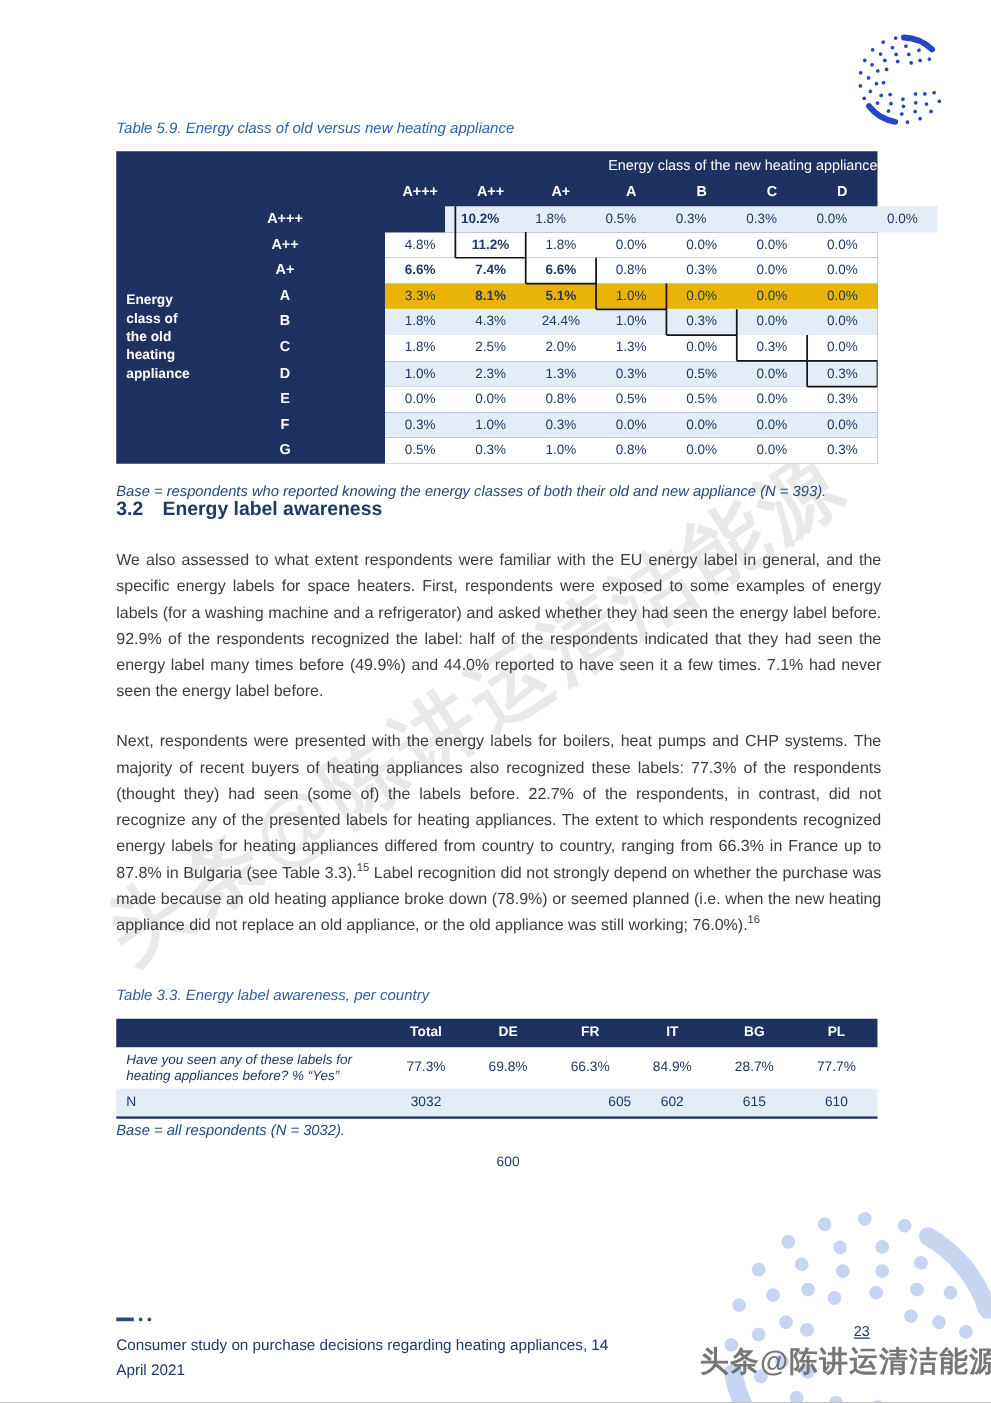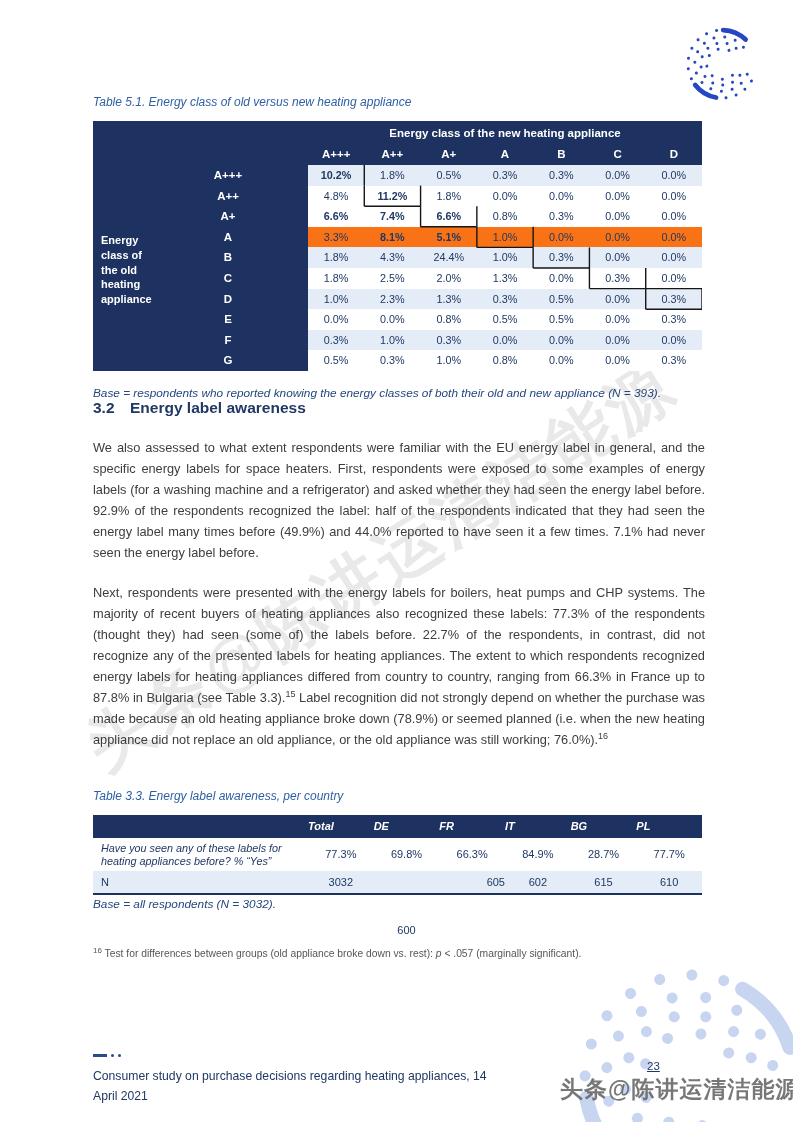--- a/index.html
+++ b/index.html
@@ -13,50 +13,50 @@
   
   .heading{position:absolute;left:93px;top:399px;margin:0;font-size:15.5px;font-weight:bold;color:#1f3864;}
   .heading .hnum{display:inline-block;min-width:37px;}
   
   .body{position:absolute;left:93px;width:612px;margin:0;font-size:12.8px;line-height:21px;
         text-align:justify;color:#3d3d3d;}
   .p1{top:437px;} .p2{top:582px;}
   .body sup{font-size:9px;line-height:0;}
   
   .t32{position:absolute;left:93px;top:121px;width:609px;height:250px;background:#1e3261;}
-  .t32 .grouphead{position:absolute;left:215px;top:6px;width:394px;text-align:center;
-        color:#fff;font-weight:bold;font-size:11.5px;}
+  .t32 .grouphead{position:absolute;left:215px;top:6px;width:394px;text-align:right;
+        color:#fff;font-weight:normal;font-size:11.5px;}
   .t32 .colhead{position:absolute;text-align:center;color:#fff;font-weight:bold;font-size:11.5px;}
   .t32 .rowlabel{position:absolute;left:80px;width:110px;text-align:center;color:#fff;
         font-weight:bold;font-size:11.5px;}
   .t32 .rowgroup{position:absolute;left:8px;top:112px;width:92px;color:#fff;font-weight:bold;
         font-size:11px;line-height:14.8px;}
   .t32 .drow{position:absolute;left:215px;width:394px;}
   .t32 .dcell{position:absolute;text-align:center;color:#1f3864;font-size:10.8px;}
   .t32 .bold{font-weight:bold;}
   .t32-diag{position:absolute;left:0;top:0;pointer-events:none;}
   
   .t33{position:absolute;left:93px;top:815px;width:609px;height:78px;border-bottom:2px solid #1e3261;}
   .t33 .hrow{position:absolute;left:0;top:0;width:609px;height:23px;background:#1e3261;}
-  .t33 .hcell{position:absolute;color:#fff;font-weight:bold;font-size:11px;line-height:23px;font-style:italic;}
+  .t33 .hcell{position:absolute;text-align:center;color:#fff;font-weight:bold;font-size:11px;line-height:23px;}
   .t33 .row{position:absolute;left:0;width:609px;}
   .t33 .qcell{position:absolute;left:8px;top:4px;width:210px;font-style:italic;color:#1f3864;
         font-size:10.8px;line-height:13px;}
   .t33 .ncell{position:absolute;left:8px;color:#1f3864;font-size:11px;}
   .t33 .vcell{position:absolute;text-align:center;color:#1f3864;font-size:11px;}
   
   .footnotes{position:absolute;left:93px;top:941px;font-size:10.3px;color:#565656;line-height:19px;}
   .footnotes sup{font-size:8px;}
   .footnotes i{font-style:italic;}
   
   .footer-mark{position:absolute;left:93px;top:1053px;display:flex;gap:4px;align-items:center;height:4px;}
   .footer-mark .dash{width:14px;height:3px;background:#2b4a8b;}
   .footer-mark .dot{width:3px;height:3px;background:#2b4a8b;border-radius:50%;}
   .footer-text{position:absolute;left:93px;top:1066px;font-size:12.2px;color:#1f3864;line-height:20px;}
-  .page-number{position:absolute;left:647px;top:1060px;font-size:11.5px;color:#1f3864;text-decoration:underline;}
+  .page-number{position:absolute;left:683px;top:1060px;font-size:11.5px;color:#1f3864;text-decoration:underline;}
   
   .logo-top{position:absolute;left:672px;top:14px;width:100px;height:100px;}
   .deco-bottom{position:absolute;left:575px;top:955px;width:218px;height:167px;}
   
   .wm-diag{position:absolute;left:20px;top:520px;width:740px;height:120px;
         transform:rotate(-33deg);transform-origin:50% 50%;
         font-size:64px;font-weight:bold;letter-spacing:5px;white-space:nowrap;
         color:rgba(125,125,125,0.17);text-align:center;pointer-events:none;}
   .wm-bottom{position:absolute;left:560px;top:1074px;font-size:23px;font-weight:bold;
         letter-spacing:1px;color:rgba(95,95,95,0.85);white-space:nowrap;}
@@ -173,40 +173,40 @@
         <circle cx="-35.30" cy="31.41" r="5.5" fill="#c7d5f1"></circle>
         <circle cx="-47.25" cy="0.00" r="5.5" fill="#c7d5f1"></circle>
         <circle cx="-35.30" cy="-31.41" r="5.5" fill="#c7d5f1"></circle>
         <circle cx="-5.49" cy="-46.93" r="5.5" fill="#c7d5f1"></circle>
         <circle cx="27.10" cy="-38.70" r="5.5" fill="#c7d5f1"></circle>
       </g>
     </svg>
 
   <div class="wm-diag">头条@陈讲运清洁能源</div>
 
-  <div class="caption cap32">Table 5.1. Energy class of old versus new heating appliance</div>
+  <div class="caption cap32">Table 5.9. Energy class of old versus new heating appliance</div>
 
   <div class="t32" id="t32">
     <div class="grouphead">Energy class of the new heating appliance</div>
     <div class="rowgroup" id="t32-rowgroup">
         <div>Energy</div>
         <div>class of</div>
         <div>the old</div>
         <div>heating</div>
         <div>appliance</div>
       </div>
   <div class="colhead" style="left: 215px; top: 27px; width: 56.2857px;">A+++</div>
       <div class="colhead" style="left: 271.286px; top: 27px; width: 56.2857px;">A++</div>
       <div class="colhead" style="left: 327.571px; top: 27px; width: 56.2857px;">A+</div>
       <div class="colhead" style="left: 383.857px; top: 27px; width: 56.2857px;">A</div>
       <div class="colhead" style="left: 440.143px; top: 27px; width: 56.2857px;">B</div>
       <div class="colhead" style="left: 496.429px; top: 27px; width: 56.2857px;">C</div>
       <div class="colhead" style="left: 552.714px; top: 27px; width: 56.2857px;">D</div>
       <div class="rowlabel" style="top: 44px; height: 20.6px; line-height: 20.6px;">A+++</div>
-      <div class="drow" style="top: 44px; height: 20.6px; background: rgb(228, 236, 247);">
+      <div class="drow" style="top: 44px; height: 20.6px; background: rgb(228, 236, 247); margin-left: 48px;">
         <div class="dcell bold" style="left: 0px; top: 0px; width: 56.2857px; line-height: 20.6px; height: 20.6px;">10.2%</div>
         <div class="dcell" style="left: 56.2857px; top: 0px; width: 56.2857px; line-height: 20.6px; height: 20.6px;">1.8%</div>
         <div class="dcell" style="left: 112.571px; top: 0px; width: 56.2857px; line-height: 20.6px; height: 20.6px;">0.5%</div>
         <div class="dcell" style="left: 168.857px; top: 0px; width: 56.2857px; line-height: 20.6px; height: 20.6px;">0.3%</div>
         <div class="dcell" style="left: 225.143px; top: 0px; width: 56.2857px; line-height: 20.6px; height: 20.6px;">0.3%</div>
         <div class="dcell" style="left: 281.429px; top: 0px; width: 56.2857px; line-height: 20.6px; height: 20.6px;">0.0%</div>
         <div class="dcell" style="left: 337.714px; top: 0px; width: 56.2857px; line-height: 20.6px; height: 20.6px;">0.0%</div>
       </div>
       <div class="rowlabel" style="top: 64.6px; height: 20.6px; line-height: 20.6px;">A++</div>
       <div class="drow" style="top: 64.6px; height: 20.6px; background: rgb(255, 255, 255);">
@@ -222,21 +222,21 @@
       <div class="drow" style="top: 85.2px; height: 20.6px; background: #ffffff;">
         <div class="dcell bold" style="left: 0px; top: 0px; width: 56.2857px; line-height: 20.6px; height: 20.6px;">6.6%</div>
         <div class="dcell bold" style="left: 56.2857px; top: 0px; width: 56.2857px; line-height: 20.6px; height: 20.6px;">7.4%</div>
         <div class="dcell bold" style="left: 112.571px; top: 0px; width: 56.2857px; line-height: 20.6px; height: 20.6px;">6.6%</div>
         <div class="dcell" style="left: 168.857px; top: 0px; width: 56.2857px; line-height: 20.6px; height: 20.6px;">0.8%</div>
         <div class="dcell" style="left: 225.143px; top: 0px; width: 56.2857px; line-height: 20.6px; height: 20.6px;">0.3%</div>
         <div class="dcell" style="left: 281.429px; top: 0px; width: 56.2857px; line-height: 20.6px; height: 20.6px;">0.0%</div>
         <div class="dcell" style="left: 337.714px; top: 0px; width: 56.2857px; line-height: 20.6px; height: 20.6px;">0.0%</div>
       </div>
       <div class="rowlabel" style="top: 105.8px; height: 20.6px; line-height: 20.6px;">A</div>
-      <div class="drow" style="top: 105.8px; height: 39px; background: #f97316;">
+      <div class="drow" style="top: 105.8px; height: 39px; background: #eab308;">
         <div class="dcell" style="left: 0px; top: 0px; width: 56.2857px; line-height: 20.6px; height: 20.6px;">3.3%</div>
         <div class="dcell bold" style="left: 56.2857px; top: 0px; width: 56.2857px; line-height: 20.6px; height: 20.6px;">8.1%</div>
         <div class="dcell bold" style="left: 112.571px; top: 0px; width: 56.2857px; line-height: 20.6px; height: 20.6px;">5.1%</div>
         <div class="dcell" style="left: 168.857px; top: 0px; width: 56.2857px; line-height: 20.6px; height: 20.6px;">1.0%</div>
         <div class="dcell" style="left: 225.143px; top: 0px; width: 56.2857px; line-height: 20.6px; height: 20.6px;">0.0%</div>
         <div class="dcell" style="left: 281.429px; top: 0px; width: 56.2857px; line-height: 20.6px; height: 20.6px;">0.0%</div>
         <div class="dcell" style="left: 337.714px; top: 0px; width: 56.2857px; line-height: 20.6px; height: 20.6px;">0.0%</div>
       </div>
       <div class="rowlabel" style="top: 126.4px; height: 20.6px; line-height: 20.6px;">B</div>
       <div class="drow" style="top: 126.4px; height: 20.6px; background: rgb(228, 236, 247);">
@@ -357,21 +357,20 @@
         <div class="vcell" style="left: 346.333px; width: 65.6667px; line-height: 22px; height: 22px; text-align: right;">605</div>
         <div class="vcell" style="left: 412px; width: 65.6667px; line-height: 22px; height: 22px;">602</div>
         <div class="vcell" style="left: 477.667px; width: 65.6667px; line-height: 22px; height: 22px;">615</div>
         <div class="vcell" style="left: 543.333px; width: 65.6667px; line-height: 22px; height: 22px;">610</div>
       </div>
     </div>
 
   <div class="basenote base33">Base = all respondents (N = 3032).</div>
 
   <div class="footnotes">
-    <div class="fn"><sup>16</sup> <span>Test for differences between groups (old appliance broke down vs. rest): </span><i>p</i><span> &lt; .057 (marginally significant).</span></div>
   </div>
 
   <div class="footer-mark">
     <span class="dash"></span>
     <span class="dot"></span>
     <span class="dot"></span>
   </div>
 
   <div class="footer-text">
     <div>Consumer study on purchase decisions regarding heating appliances, 14</div>

